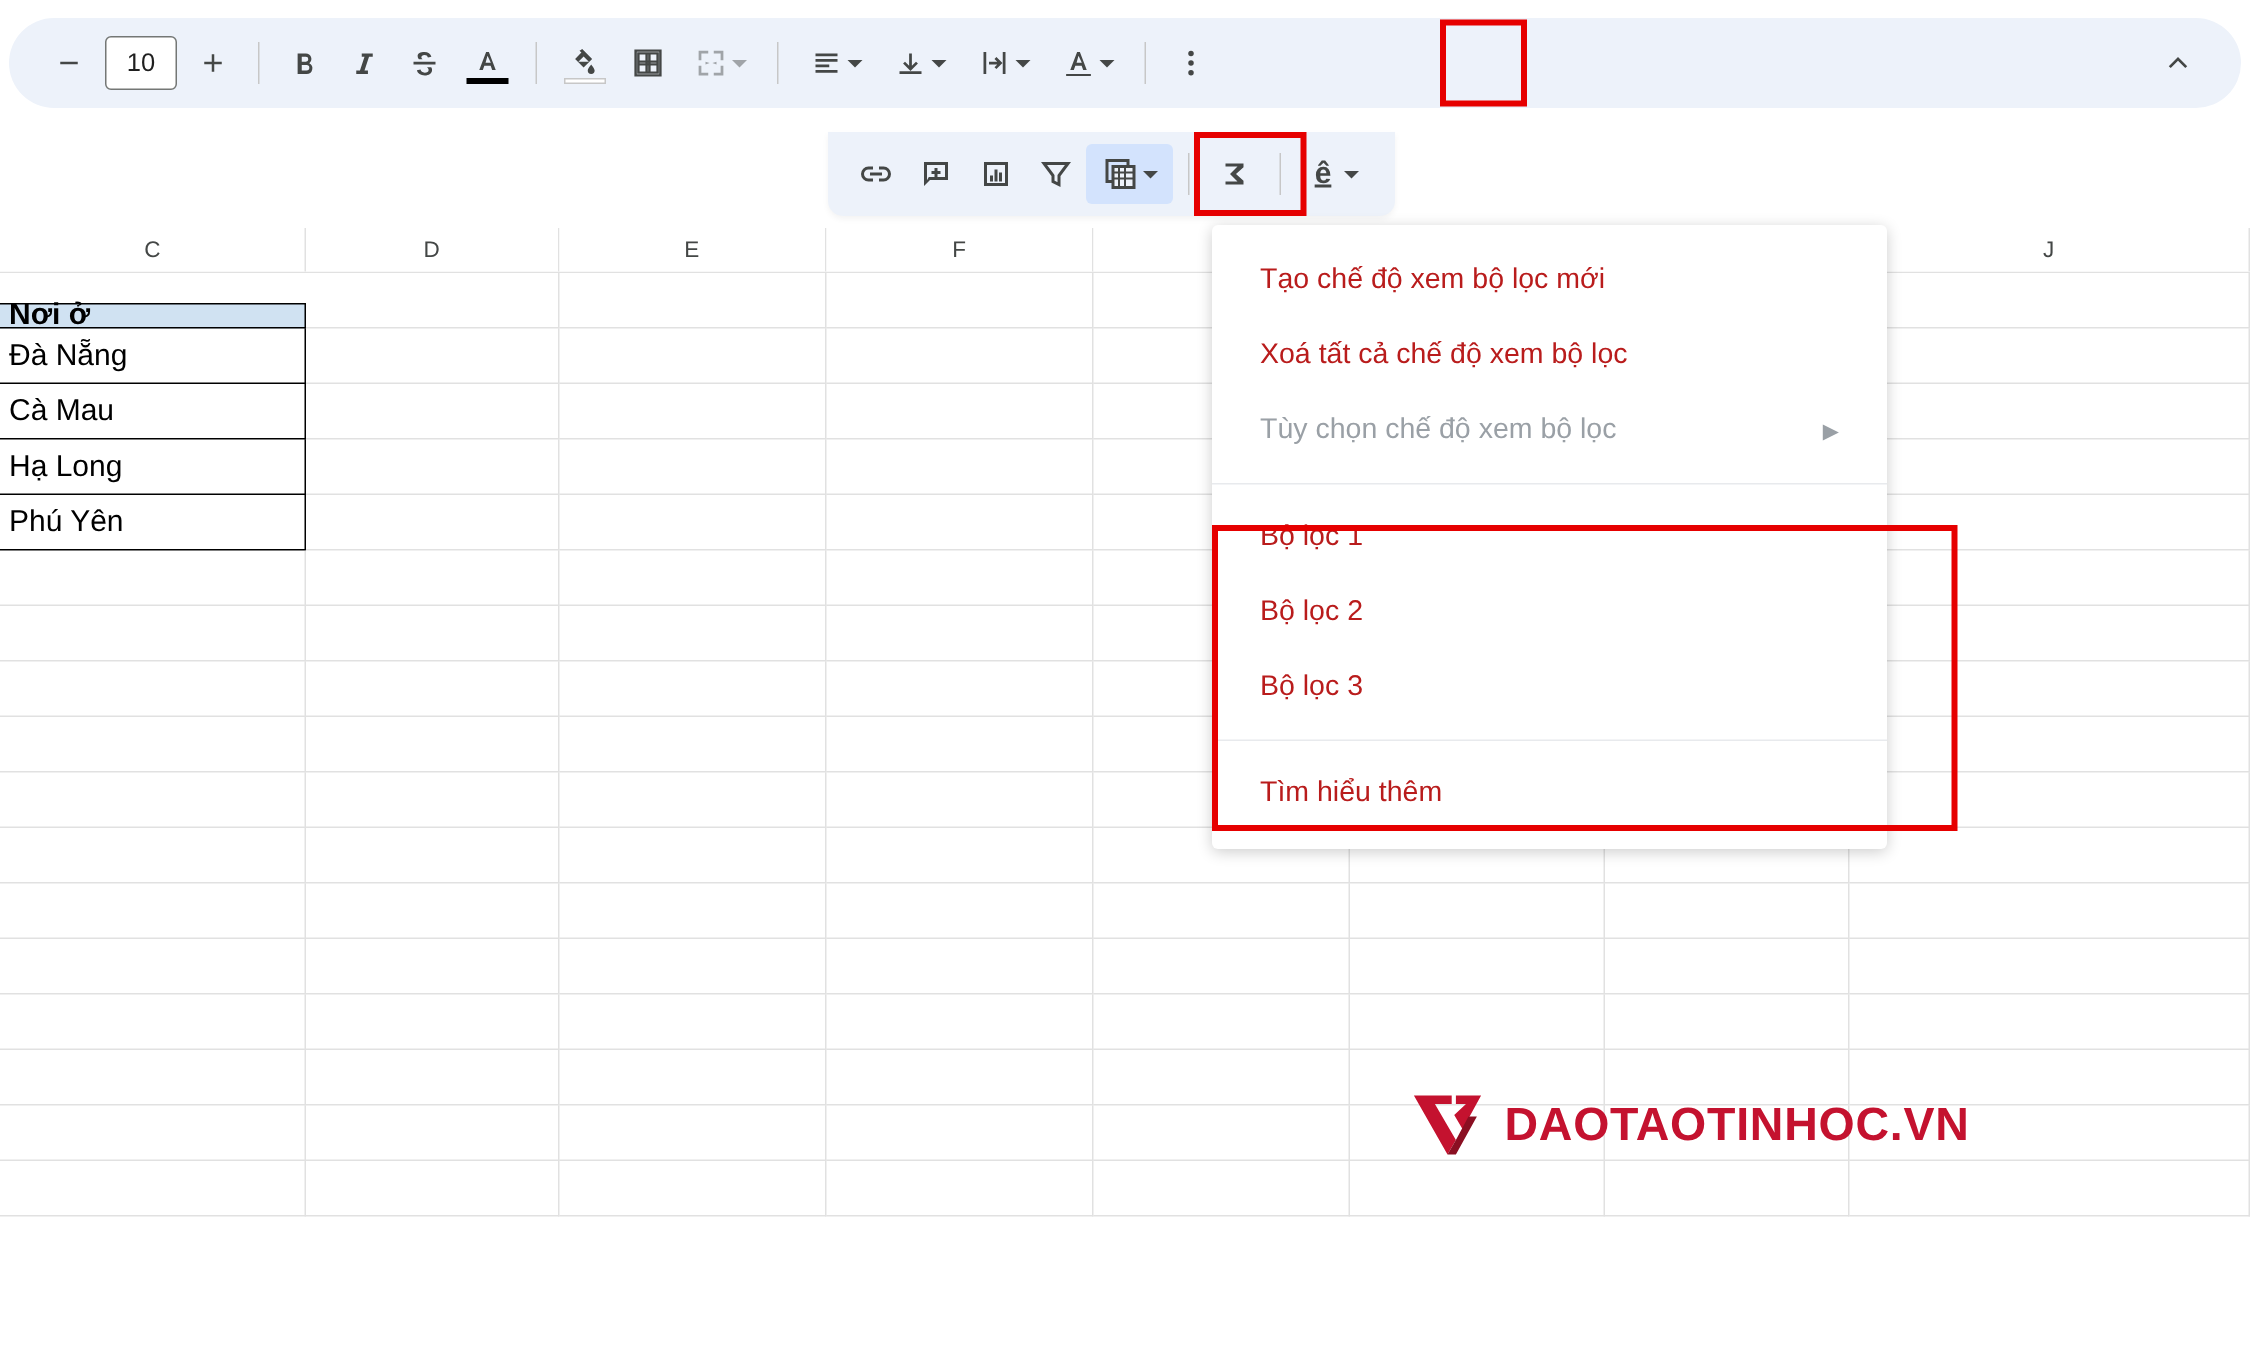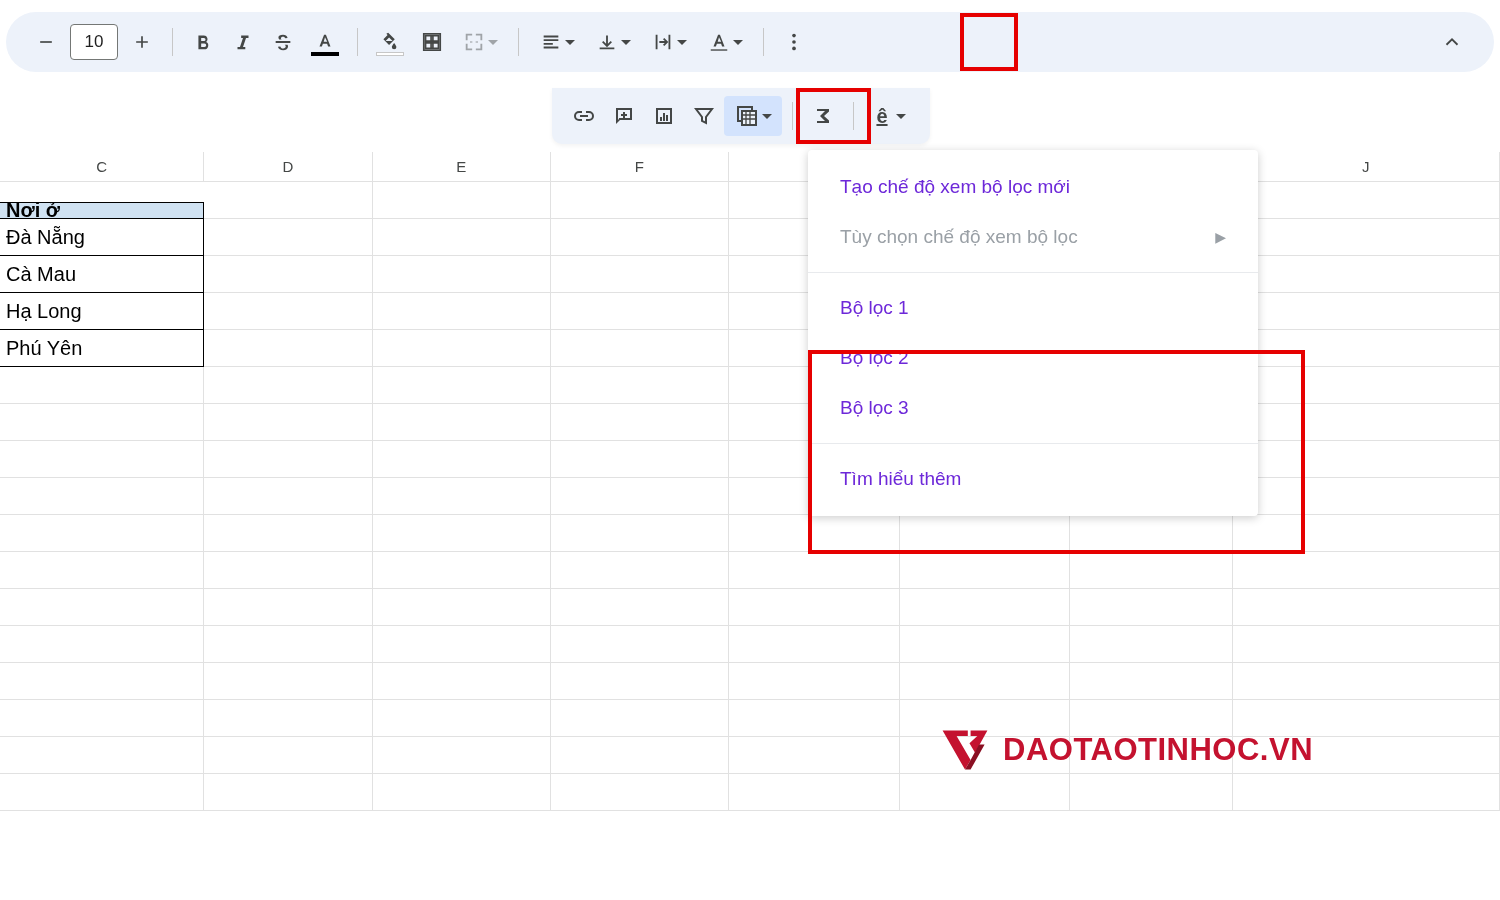--- a/index.html
+++ b/index.html
@@ -130,21 +130,21 @@
     width: 450px;
     background: #fff;
     border-radius: 4px;
     box-shadow: 0 2px 10px rgba(0,0,0,0.2);
     padding: 12px 0;
     z-index: 100;
   }
   .menu-item {
     padding: 14px 32px;
     font-size: 19px;
-    color: #6d28d9;
+    color: #b91c1c;
     cursor: pointer;
     display: flex;
     align-items: center;
     justify-content: space-between;
   }
   .menu-item.disabled { color: #9aa0a6; cursor: default; }
   .menu-sep { height: 1px; background: #e8eaed; margin: 10px 0; }
   .submenu-arrow { color: #9aa0a6; font-size: 14px; }
   .filters-highlight {
     position: absolute;
@@ -504,20 +504,23 @@
       <div class="cell" style="width: 190px;"></div>
       <div class="cell" style="width: 183px;"></div>
       <div class="cell" style="width: 300px;"></div>
     </div>
   </div>
 
 <div class="dropdown-menu">
   <div class="menu-item">
       <span>Tạo chế độ xem bộ lọc mới</span>
     </div>
+  <div class="menu-item">
+      <span>Xoá tất cả chế độ xem bộ lọc</span>
+    </div>
   <div class="menu-item disabled">
     <span>Tùy chọn chế độ xem bộ lọc</span>
     <span class="submenu-arrow">▶</span>
   </div>
   <div class="menu-sep"></div>
   <div class="menu-item">
       <span>Bộ lọc 1</span>
     </div>
   <div class="menu-item">
       <span>Bộ lọc 2</span>

